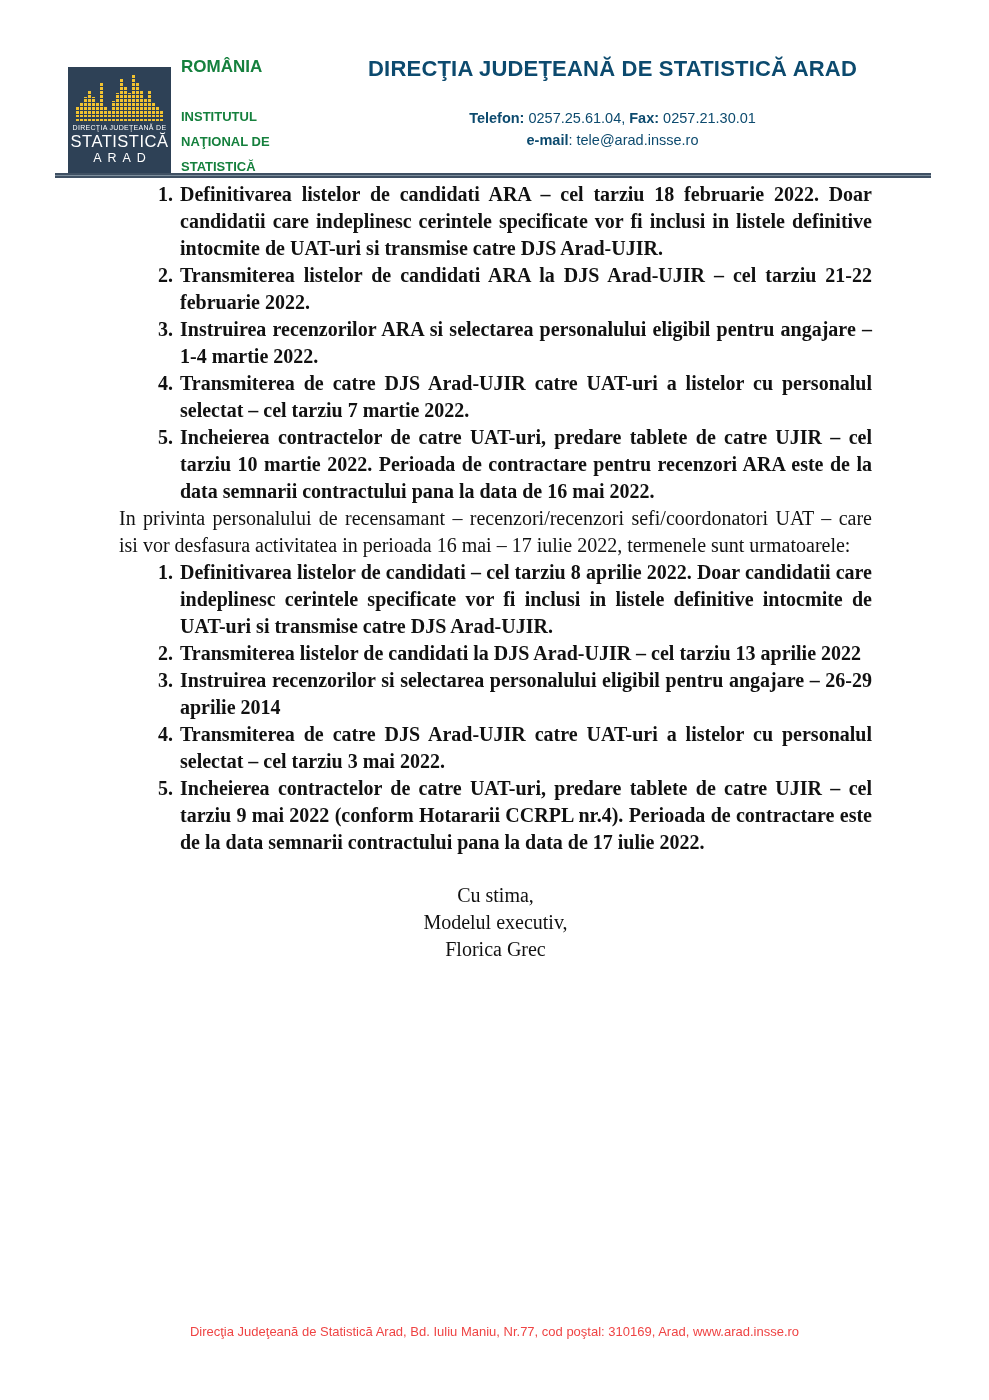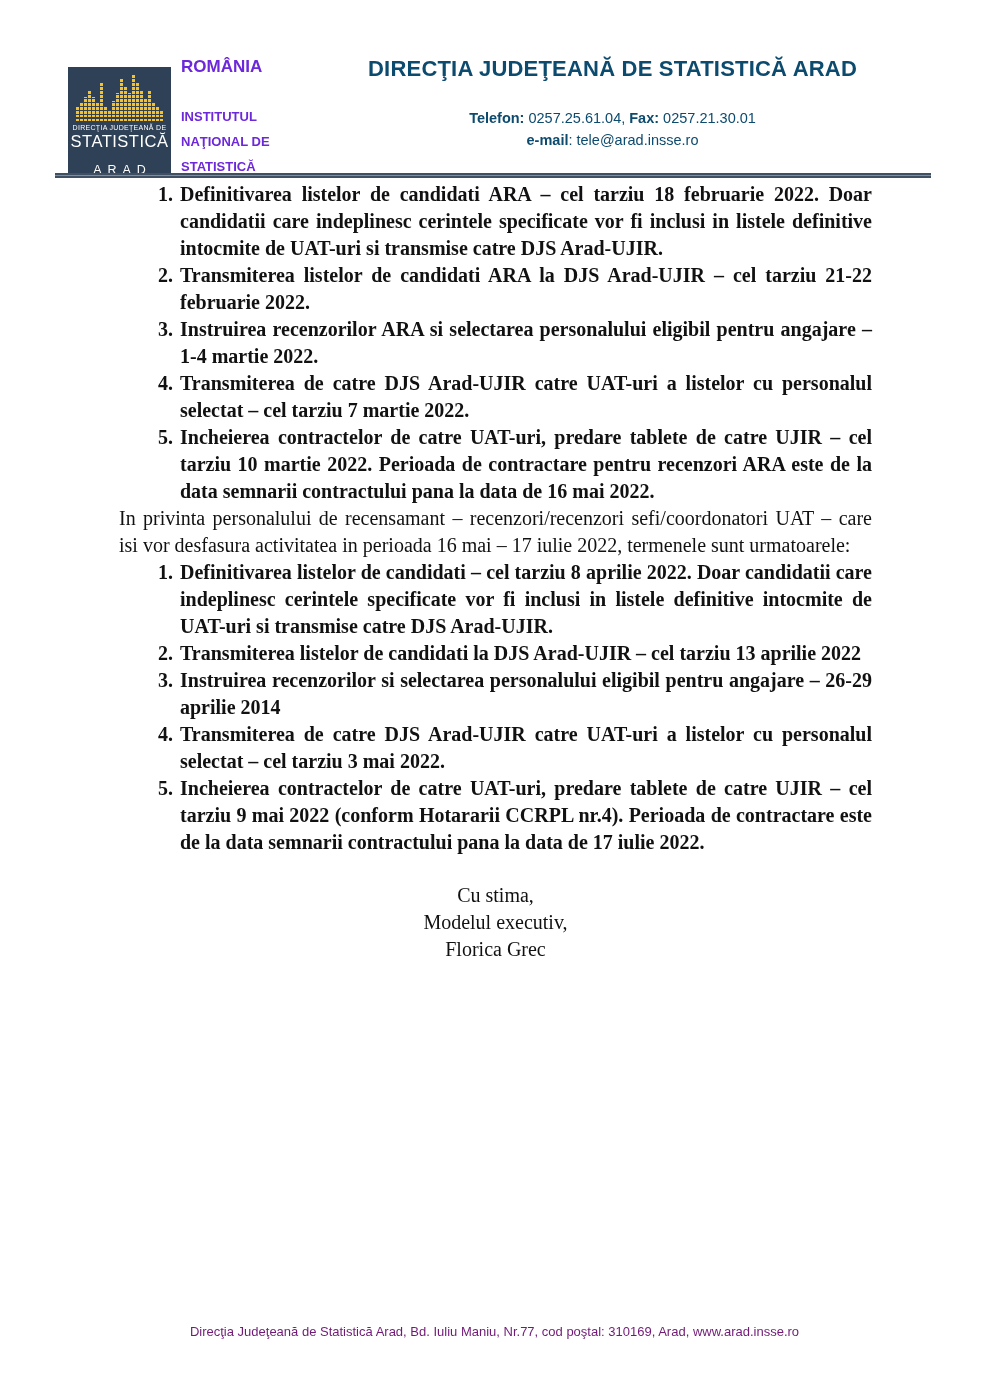--- a/index.html
+++ b/index.html
@@ -20,26 +20,26 @@
     background: #2e4156;
     box-sizing: border-box;
     padding-top: 8px;
     text-align: center;
     font-family: "Liberation Sans", sans-serif;
     color: #ffffff;
   }
   .logo-skyline { display:block; margin: 0 auto; }
   .logo-cap1 { font-size: 7px; letter-spacing: 0.3px; margin-top: 3px; white-space: nowrap; }
   .logo-cap2 { font-size: 16.5px; letter-spacing: 0.5px; margin-top: 1px; }
-  .logo-cap3 { font-size: 12.5px; letter-spacing: 6px; margin-top: 12px; text-indent: 6px; }
+  .logo-cap3 { font-size: 12.5px; letter-spacing: 6px; margin-top: 0px; text-indent: 6px; }
 
   .ins-block {
     position: absolute; left: 181px; top: 57px;
     font-family: "Liberation Sans", sans-serif;
-    font-weight: bold; color: #6d28d9;
+    font-weight: bold; color: #15803d;
   }
   .ins-country { font-size: 17px; }
   .ins-name { margin-top: 27px; font-size: 13px; line-height: 25px; }
 
   .title-block {
     position: absolute; left: 345px; top: 56px; width: 535px;
     text-align: center;
     font-family: "Liberation Sans", sans-serif;
     color: #0c4a6e;
   }
@@ -68,21 +68,21 @@
     margin-top: 26px;
     text-align: center;
     line-height: 27px;
   }
 
   
   .footer {
     position: absolute; left: 0; top: 1324px; width: 989px;
     text-align: center;
     font-family: "Liberation Sans", sans-serif;
-    font-size: 13px; color: #701a75;
+    font-size: 13px; color: #ef4444;
   }
 </style>
 </head>
 <body>
 
 <div class="page">
 
   <div class="logo">
     <svg class="logo-skyline" width="88" height="46" viewBox="0 0 88 46" xmlns="http://www.w3.org/2000/svg">
       <defs>

